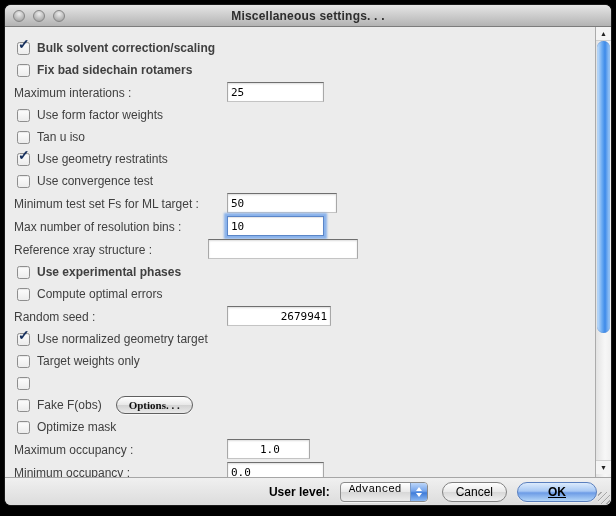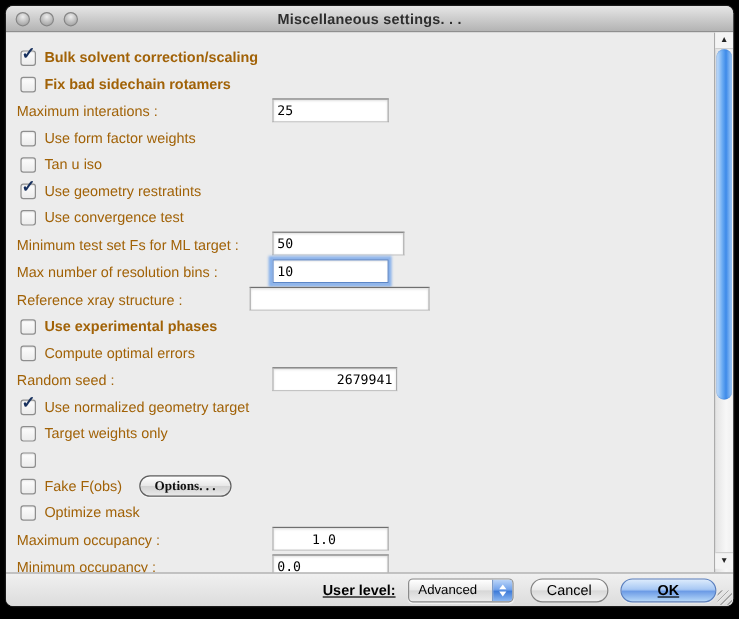--- a/index.html
+++ b/index.html
@@ -27,21 +27,21 @@
   }
   .title { font-size:12px; font-weight:bold; color:#2e2e2e; letter-spacing:0.2px; }
 
   
   .content { position:relative; height:450px; background:#ececec; overflow:hidden; }
   .form { position:absolute; left:0; top:0; right:16px; padding-top:10px; }
 
   .row { position:relative; display:flex; align-items:center; }
   .row.checkbox { height:22px; padding-left:12px; }
   .row.field { height:23px; padding-left:9px; }
-  .lab { font-size:12px; color:#a16207; white-space:nowrap; }
+  .lab { font-size:12px; color:#404040; white-space:nowrap; }
   .lab.b { font-weight:bold; }
 
   .cb {
     position:relative; width:13px; height:13px; margin-right:7px; flex:0 0 13px;
     background:linear-gradient(#fdfdfd,#ececec); border:1px solid #8e8e8e; border-radius:2.5px;
     box-shadow:inset 0 1px 1px rgba(0,0,0,0.08);
   }
   .cb .mark {
     position:absolute; left:0px; top:-6px; font-size:14px; font-weight:bold;
     color:#17305e; line-height:14px;
@@ -88,27 +88,28 @@
   }
 
   
   .footer {
     position:absolute; left:0; right:0; bottom:0; height:28px;
     background:linear-gradient(#f0f0f0,#dcdcdc);
     border-top:1px solid #a6a6a6;
     display:flex; align-items:center; justify-content:flex-end;
     padding-right:14px; gap:10px;
   }
-  .ul-label { font-size:12px; font-weight:bold; color:#000;text-decoration:underline; }
+  .ul-label { font-size:12px; font-weight:bold; color:#000; }
   .popup {
     position:relative; width:88px; height:20px; margin-right:4px;
     border:1px solid #8b8b8b; border-radius:4px;
     background:linear-gradient(#ffffff,#e9e9e9 48%,#d7d7d7 52%,#ececec);
-    display:flex; align-items:center; overflow:hidden;
+    display:flex; overflow:hidden;
     box-shadow:0 1px 1px rgba(255,255,255,0.7);
+    font-family:Liberation Mono, monospace;
   }
   .popup-text { font-size:11px; color:#000; padding-left:8px; flex:1; }
   .popup-cap {
     width:17px; height:100%; display:flex; flex-direction:column;
     align-items:center; justify-content:center; gap:2px;
     background:linear-gradient(#bcd6f9,#74a4ec 45%,#3f7cd9 55%,#8cb8f2);
     border-left:1px solid #7d9cc9;
   }
   .tri-up { width:0; height:0; border-left:3.5px solid transparent; border-right:3.5px solid transparent; border-bottom:4.5px solid #fff; }
   .tri-down { width:0; height:0; border-left:3.5px solid transparent; border-right:3.5px solid transparent; border-top:4.5px solid #fff; }
@@ -223,21 +224,21 @@
             <span class="cb"></span>
             <span class="lab">Fake F(obs)</span>
             <button class="opt-btn">Options. . .</button>
           </div>
           <div class="row checkbox">
             <span class="cb"></span>
             <span class="lab">Optimize mask</span>
           </div>
           <div class="row field">
             <span class="lab">Maximum occupancy :</span>
-            <input class="tf" value="1.0" style="width: 97px; padding-left: 32px;">
+            <input class="tf" value="1.0" style="width: 83px; padding-left: 32px;">
           </div>
           <div class="row field">
             <span class="lab">Minimum occupancy :</span>
             <input class="tf" value="0.0" style="width: 97px;">
           </div>
         </div>
 
       <div class="scrollbar">
         <div class="sb-up">▲</div>
         <div class="sb-thumb"></div>

